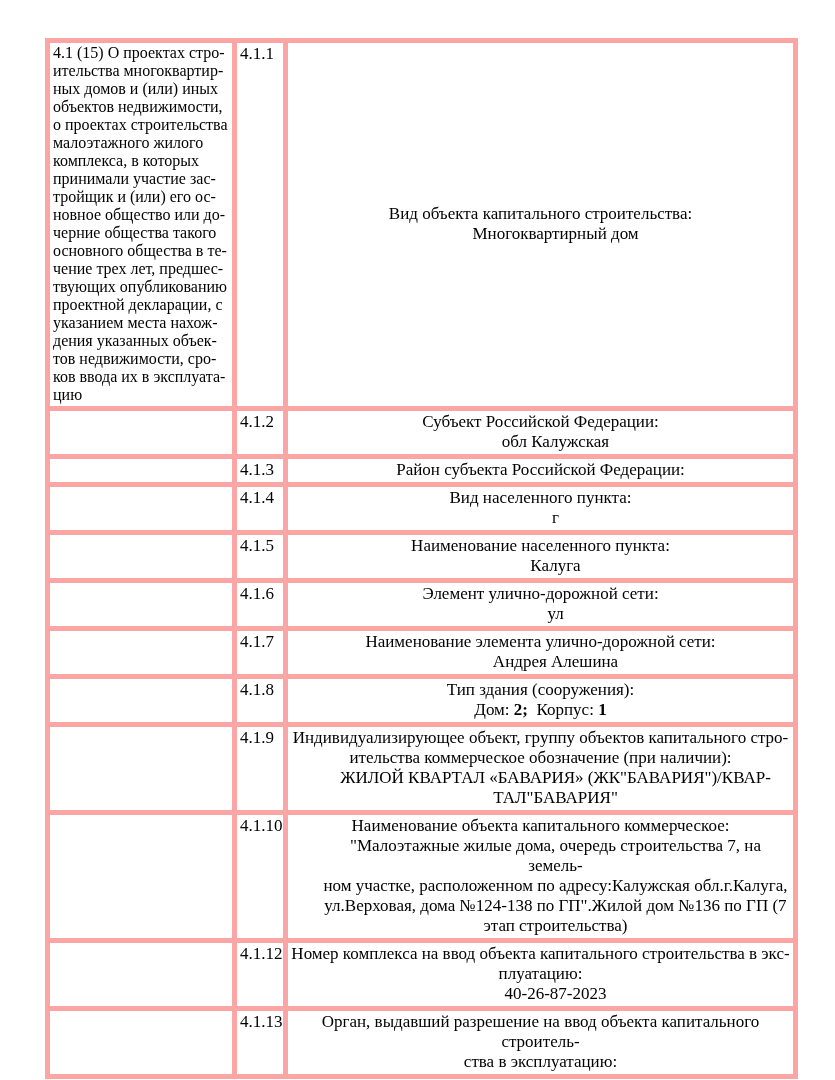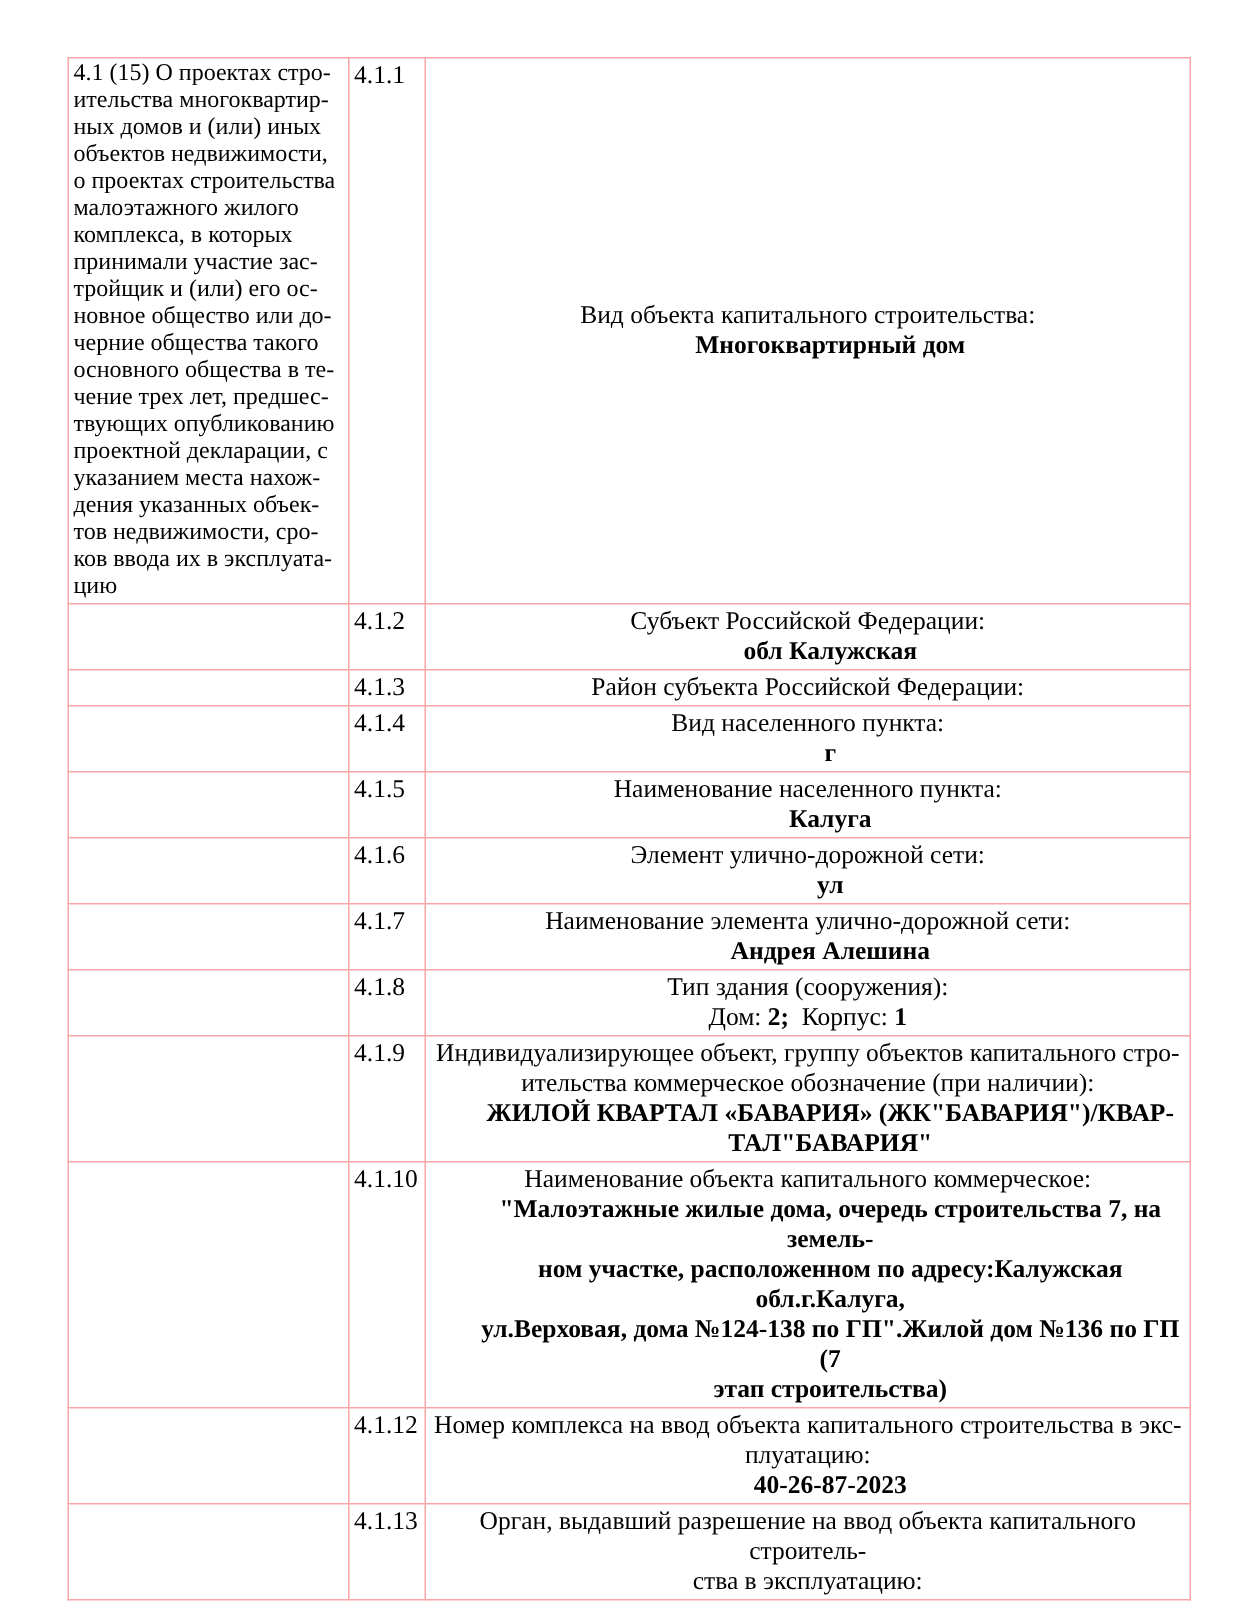--- a/index.html
+++ b/index.html
@@ -19,21 +19,21 @@
   }
   table.decl {
     position: absolute;
     left: 45px;
     top: 38px;
     width: 748px;
     border-collapse: collapse;
     table-layout: fixed;
   }
   table.decl td {
-    border: 1px solid #fca5a5;
+    border: 5px solid #fca5a5;
     padding: 1px 3px 2px 3px;
     vertical-align: top;
     overflow: hidden;
   }
   .desc-cell {
     font-size: 16px;
     line-height: 18px;
     white-space: pre-line;
     padding: 2px 2px 2px 3px;
   }
@@ -44,21 +44,21 @@
     padding-left: 3px;
   }
   .content-cell {
     font-size: 17px;
     line-height: 20px;
     text-align: center;
   }
   .content-cell.v-middle { vertical-align: middle; }
   .field-label { white-space: pre-line; }
   .field-value {
-    font-weight: bold;
+    font-weight: normal;
     white-space: pre-line;
     margin-left: 30px;
   }
   .field-value-mixed { white-space: pre-wrap; }
   .inline-part { white-space: pre-wrap; }
   .inline-bold { font-weight: bold; }
 </style>
 </head>
 <body>
 

